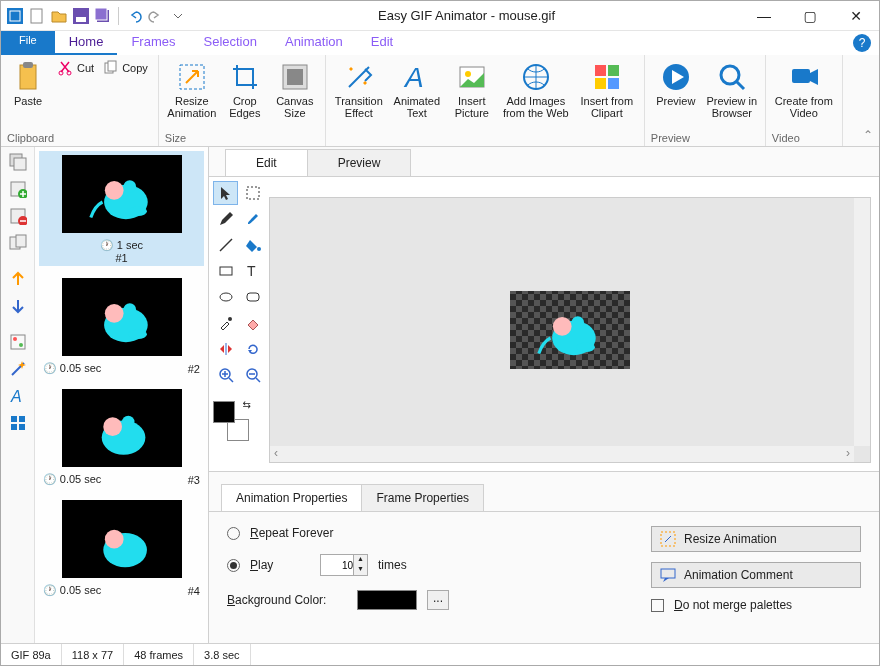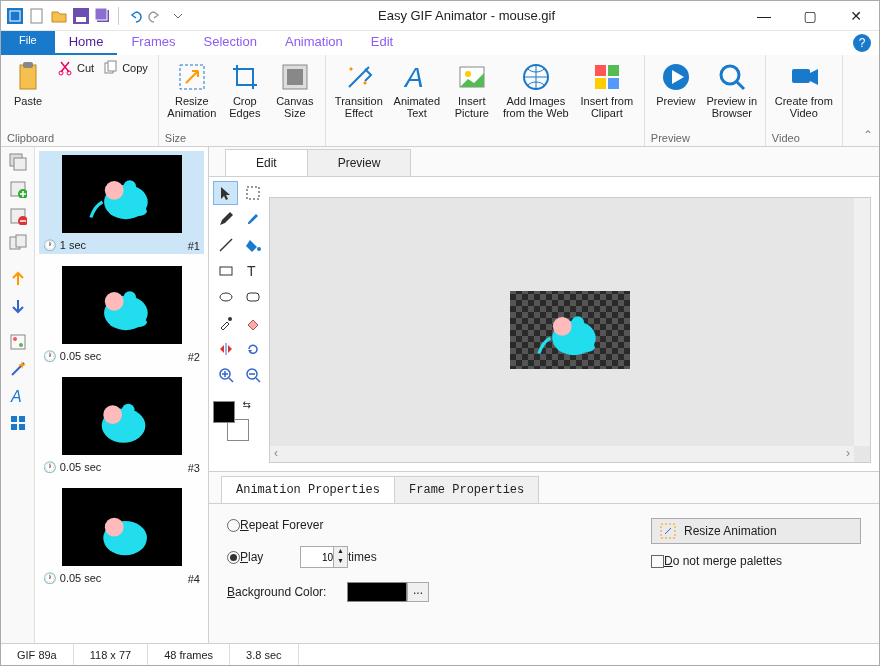--- a/index.html
+++ b/index.html
@@ -27,58 +27,58 @@
 .rl { line-height: 1.1; }
 .main { display: flex; height: 496px; }
 .lefttools { width: 34px; background: #f9f9f9; border-right: 1px solid #e0e0e0; display: flex; flex-direction: column; align-items: center; padding-top: 4px; gap: 5px; }
 .lt-btn { width: 22px; height: 22px; cursor: pointer; display: flex; align-items: center; justify-content: center; }
 .frames { width: 174px; background: #fefefe; border-right: 1px solid #d0d0d0; overflow-y: auto; padding: 4px; }
 .frame-item { margin-bottom: 8px; }
 .frame-item.sel .thumb { background: #cde6f7; padding: 4px; }
 .thumb { padding: 4px 0; }
 .thumb-img { width: 120px; height: 78px; background: #000; margin: 0 auto; position: relative; }
 .frame-meta { display: flex; justify-content: space-between; font-size: 11px; padding: 2px 4px; align-items: center; }
-.frame-item.sel .frame-meta { background: #cde6f7; }
+.frame-item.sel .frame-meta { background: #cde6f7; flex-direction: column; }
 .editor { flex: 1; display: flex; flex-direction: column; background: #fff; }
 .ed-tabs { height: 30px; display: flex; align-items: flex-end; padding-left: 16px; gap: 0; border-bottom: 1px solid #d0d0d0; background: #fafafa; }
 .ed-tab { padding: 6px 30px; font-size: 12px; border: 1px solid #d0d0d0; border-bottom: none; background: #f0f0f0; cursor: pointer; margin-right: -1px; }
 .ed-tab.active { background: #fff; }
 .ed-body { flex: 1; display: flex; }
 .tool-palette { width: 60px; padding: 4px; display: flex; flex-direction: column; gap: 2px; }
 .tool-row { display: flex; gap: 2px; }
 .tool-btn { width: 26px; height: 24px; border: 1px solid transparent; display: flex; align-items: center; justify-content: center; cursor: pointer; }
 .tool-btn.active { background: #cde6f7; border-color: #7eb4ea; }
 .color-sw { margin-top: 12px; position: relative; width: 40px; height: 40px; }
 .swatch-fg { width: 22px; height: 22px; background: #000; border: 1px solid #888; position: absolute; top: 0; left: 0; }
 .swatch-bg { width: 22px; height: 22px; background: #fff; border: 1px solid #888; position: absolute; bottom: 0; right: 4px; }
 .canvas-area { flex: 1; background: #e6e6e6; border: 1px solid #ccc; margin: 20px 8px 8px 0; position: relative; overflow: hidden; }
 .canvas-img { width: 120px; height: 78px; position: absolute; left: 50%; top: 50%; transform: translate(-50%, -50%); background: #000; }
 .chk-bg { background: repeating-conic-gradient(#555 0 25%, #2a2a2a 0 50%) 50%/12px 12px; }
 .scrolltrack-h { position: absolute; bottom: 0; left: 0; right: 16px; height: 16px; background: #f0f0f0; }
 .scrolltrack-v { position: absolute; top: 0; right: 0; bottom: 16px; width: 16px; background: #f0f0f0; }
 .props { height: 172px; border-top: 1px solid #d0d0d0; background: #fafafa; }
 .props-tabs { display: flex; padding-left: 12px; border-bottom: 1px solid #d0d0d0; }
-.ptab { padding: 6px 14px; font-size: 12px; border: 1px solid #d0d0d0; background: #fff; border-bottom: none; margin-top: 4px; margin-right: -1px; cursor: pointer; font-family: Liberation Mono, monospace; }
+.ptab { padding: 6px 14px; font-size: 12px; border: 1px solid #d0d0d0; background: #fff; border-bottom: none; margin-top: 12px; margin-right: -1px; cursor: pointer; }
 .ptab.inac { background: #f0f0f0; }
 .props-body { padding: 14px 18px; display: flex; }
 .props-left { flex: 1; display: flex; flex-direction: column; gap: 14px; }
-.row { display: flex; align-items: center; gap: 0; }
+.row { display: flex; align-items: center; gap: 10px; }
 .radio { width: 13px; height: 13px; border: 1px solid #666; border-radius: 50%; display: inline-flex; align-items: center; justify-content: center; }
 .radio.checked::after { content: ''; width: 7px; height: 7px; background: #333; border-radius: 50%; }
 .numbox { width: 48px; height: 22px; border: 1px solid #aaa; display: flex; }
 .numbox input { width: 32px; border: none; text-align: right; font-size: 10px; }
 .spinners { width: 15px; display: flex; flex-direction: column; border-left: 1px solid #aaa; }
 .spin { flex: 1; font-size: 7px; text-align: center; cursor: pointer; background: #f0f0f0; }
 .colorbox { width: 60px; height: 20px; background: #000; border: 1px solid #888; }
 .dotbtn { width: 22px; height: 20px; border: 1px solid #aaa; background: #f0f0f0; text-align: center; cursor: pointer; }
 .props-right { width: 210px; display: flex; flex-direction: column; gap: 10px; }
 .pbtn { height: 26px; border: 1px solid #aaa; background: #eaeaea; display: flex; align-items: center; gap: 8px; padding: 0 8px; cursor: pointer; font-size: 12px; }
 .checkbox { width: 13px; height: 13px; border: 1px solid #666; }
 .status { height: 22px; border-top: 1px solid #d0d0d0; display: flex; align-items: center; font-size: 11px; background: #fff; }
-.st-cell { padding: 0 16px; border-right: 1px solid #ddd; height: 100%; display: flex; align-items: center; }
+.st-cell { padding: 0 10px; border-right: 1px solid #ddd; height: 100%; display: flex; align-items: center; }
 .mouse-svg { width: 80%; height: 80%; position: absolute; left: 10%; top: 10%; }
 svg { display: block; }
 .underline-first::first-letter { text-decoration: underline; }
 </style>
 </head>
 <body>
 
 <div class="titlebar">
   <div class="qat">
     <div class="qat-btn">
@@ -571,20 +571,27 @@
           </div>
         </div>
         <div class="props-right">
           <div class="pbtn">
               <svg width="16" height="16">
                 <rect x="1" y="1" width="14" height="14" fill="none" stroke="#f90" stroke-dasharray="2"></rect>
                 <path d="M5 11l6-6" stroke="#36c"></path>
               </svg>
               <span>Resize Animation</span>
             </div>
+          <div class="pbtn">
+              <svg width="16" height="16">
+                <rect x="1" y="2" width="14" height="9" fill="none" stroke="#36c"></rect>
+                <path d="M5 11l-2 4 6-4" fill="#36c"></path>
+              </svg>
+              <span>Animation Comment</span>
+            </div>
           <div class="row">
               <span class="checkbox"></span>
               <span class="underline-first">Do not merge palettes</span>
             </div>
         </div>
       </div>
     </div>
   </div>
 </div>
 

